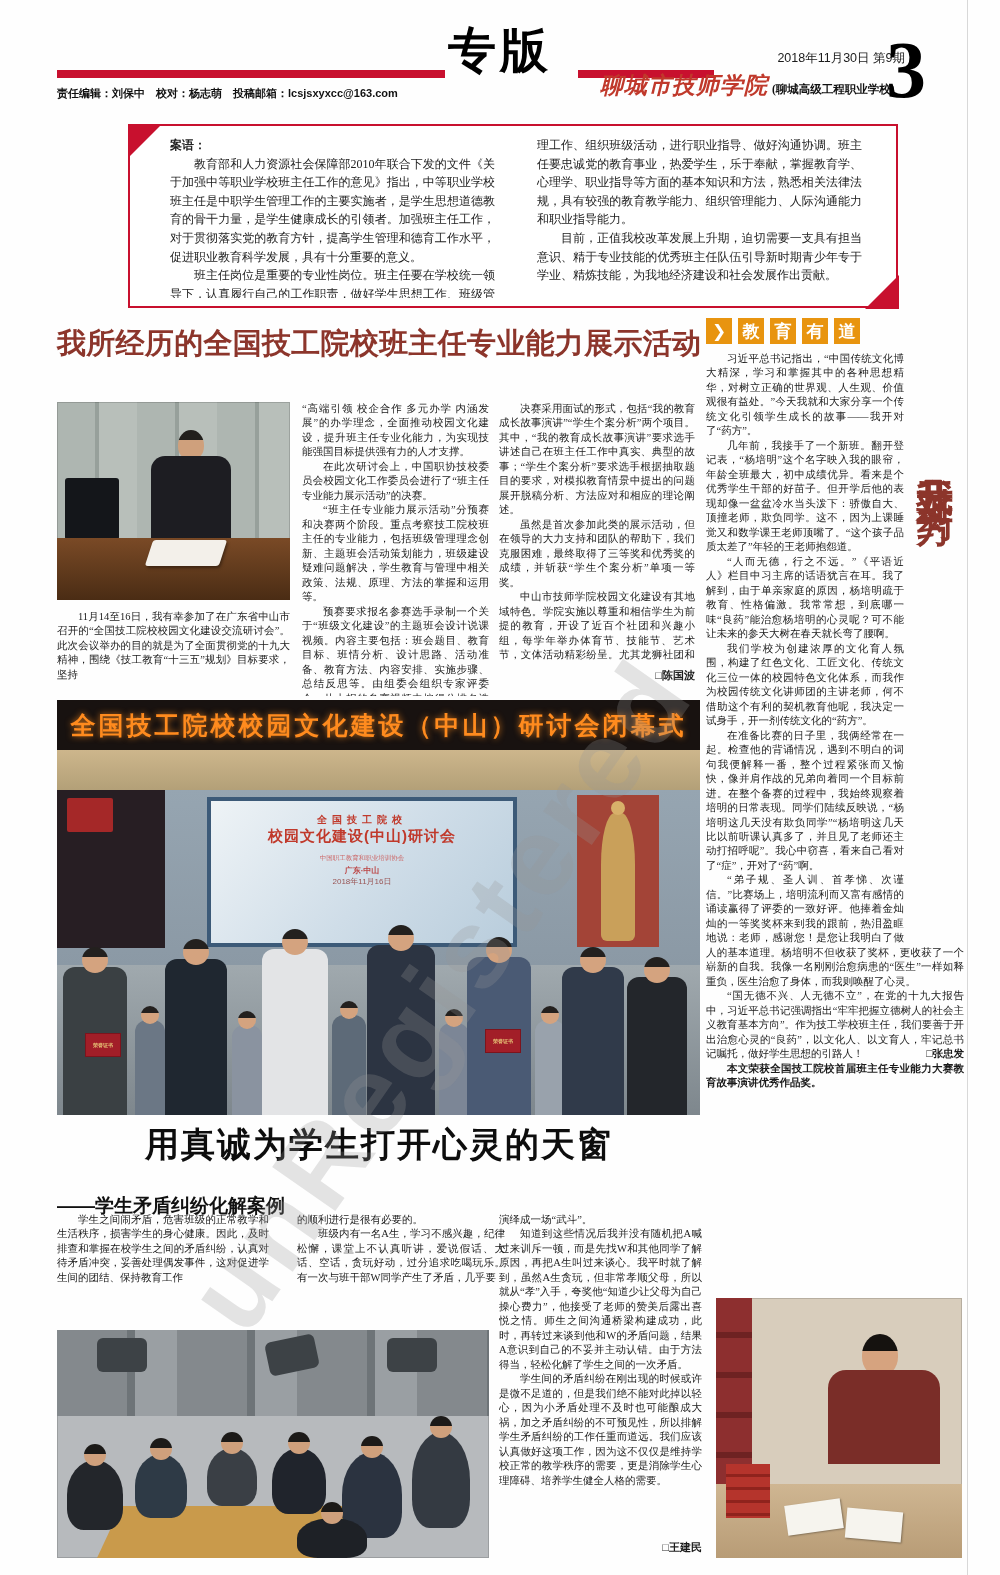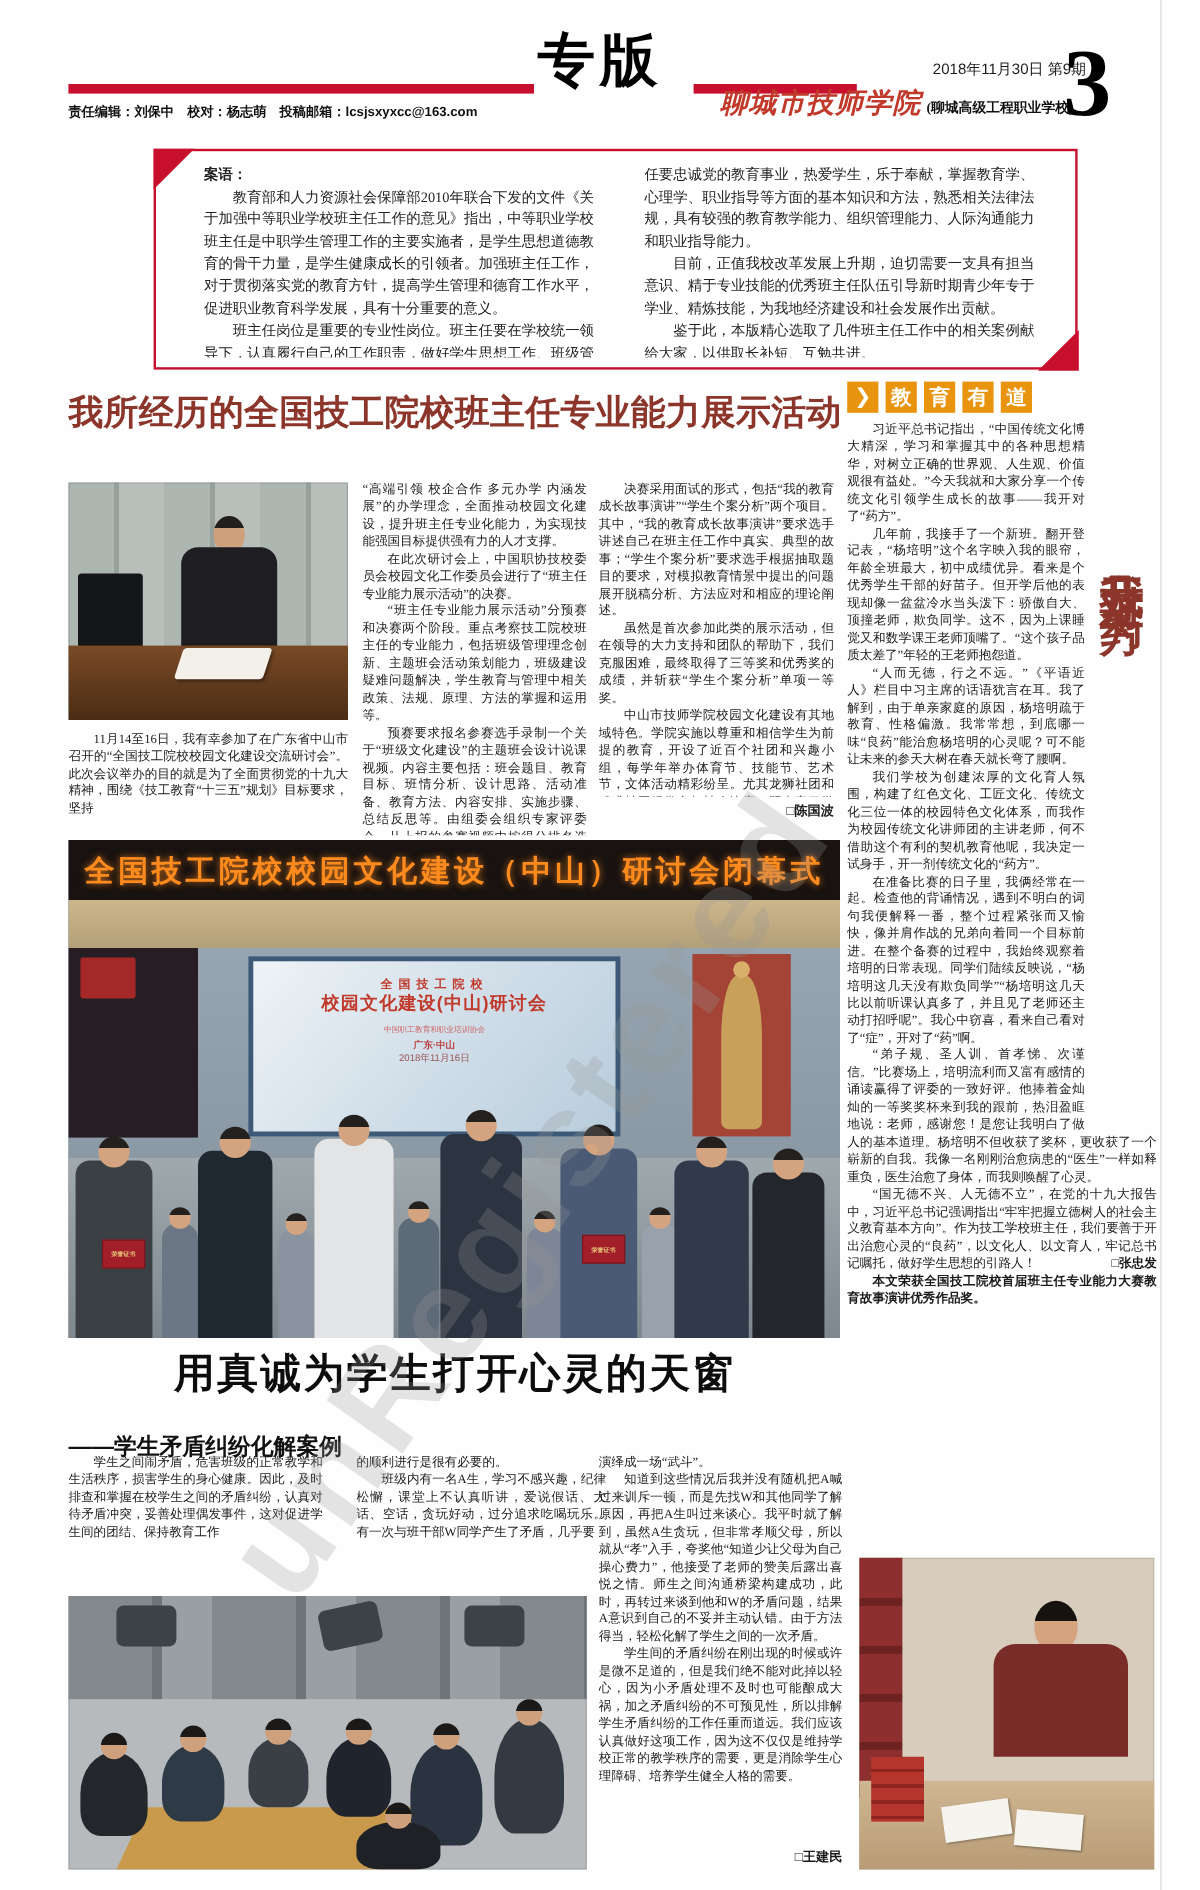--- a/index.html
+++ b/index.html
@@ -179,21 +179,20 @@
   <div class="abs page-number">3</div>
   <div class="abs editor-line sans">责任编辑：刘保中　校对：杨志萌　投稿邮箱：lcsjsxyxcc@163.com</div>
   <div class="abs scan-edge"></div>
 
   <div class="abs intro-box">
     <div class="intro-content">
       <span class="lbl">案语：</span>
       <p>教育部和人力资源社会保障部2010年联合下发的文件《关于加强中等职业学校班主任工作的意见》指出，中等职业学校班主任是中职学生管理工作的主要实施者，是学生思想道德教育的骨干力量，是学生健康成长的引领者。加强班主任工作，对于贯彻落实党的教育方针，提高学生管理和德育工作水平，促进职业教育科学发展，具有十分重要的意义。</p>
       <p>班主任岗位是重要的专业性岗位。班主任要在学校统一领导下，认真履行自己的工作职责，做好学生思想工作、班级管理工作、组织班级活动，进行职业指导、做好沟通协调。班主任要忠诚党的教育事业，热爱学生，乐于奉献，掌握教育学、心理学、职业指导等方面的基本知识和方法，熟悉相关法律法规，具有较强的教育教学能力、组织管理能力、人际沟通能力和职业指导能力。</p>
       <p>目前，正值我校改革发展上升期，迫切需要一支具有担当意识、精于专业技能的优秀班主任队伍引导新时期青少年专于学业、精炼技能，为我地经济建设和社会发展作出贡献。</p>
-      <p>鉴于此，本版精心选取了几件班主任工作中的相关案例献给大家，以供取长补短、互勉共进。</p>
     </div>
   </div>
 
   <div class="abs a1-title sans">我所经历的全国技工院校班主任专业能力展示活动</div>
 
   <div class="abs photo photo1">
     <div class="p1-monitor"></div>
     <div class="p1-person">
       <div class="p1-head"></div>
       <div class="p1-body"></div>

